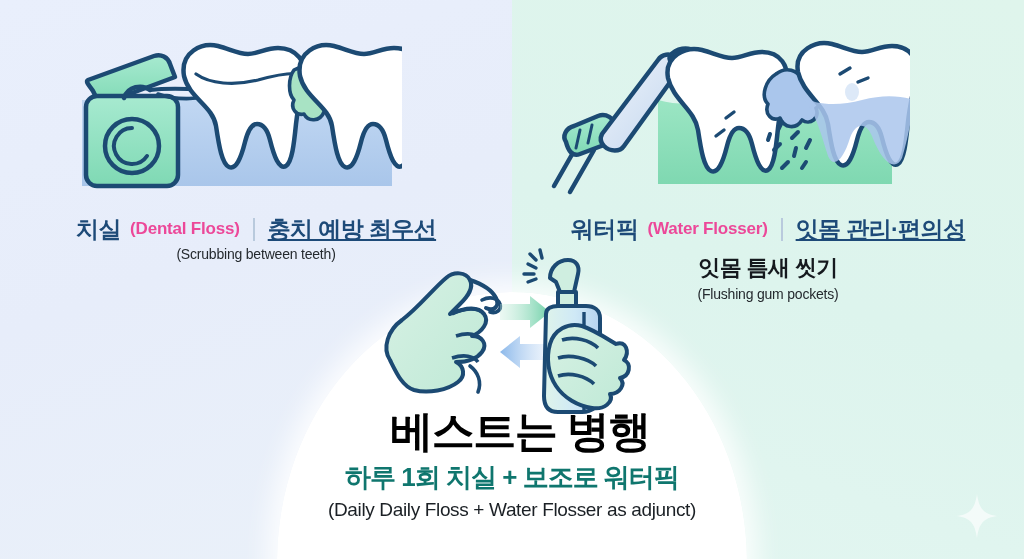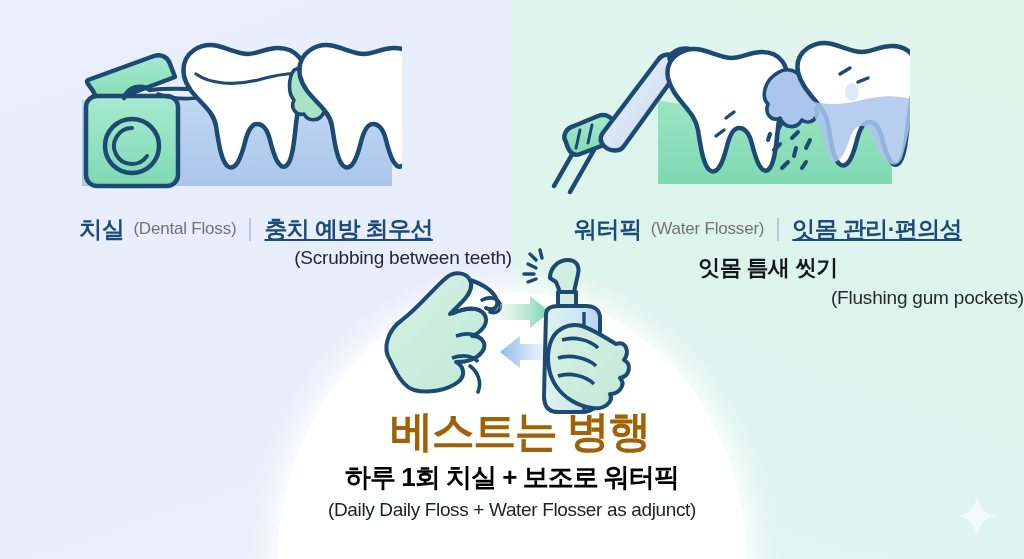--- a/index.html
+++ b/index.html
@@ -81,22 +81,22 @@
     line-height: 1.15;
   }
   .term-ko {
     font-size: 23px;
     font-weight: 700;
     color: #1d4a78;
     letter-spacing: -0.4px;
   }
   .term-en {
     font-size: 17px;
-    font-weight: 400;
-    color: #737373;
+    font-weight: 700;
+    color: #ec4899;
     letter-spacing: -0.2px;
   }
   .divider-pipe {
     display: inline-block;
     width: 2px;
     height: 23px;
     background: #b9cadd;
     margin: 0 4px;
   }
   .benefit-ko {
@@ -109,50 +109,49 @@
   .sub-ko {
     margin-top: 13px;
     font-size: 22px;
     font-weight: 700;
     color: #15191e;
     letter-spacing: -0.6px;
     line-height: 1.2;
   }
   .sub-en {
     margin-top: 4px;
-    font-size: 19px;
+    font-size: 14px;
     font-weight: 400;
     color: #24292e;
     letter-spacing: -0.2px;
     line-height: 1.25;
-    text-align: right;
   }
 
   
   #bottom-text {
     position: absolute;
     left: 0;
     top: 408px;
     width: 1024px;
     text-align: center;
   }
   #bottom-title {
     font-size: 43px;
     font-weight: 800;
-    color: #a16207;
+    color: #000000;
     letter-spacing: -1.5px;
     line-height: 1.08;
     text-shadow: 0 1px 1px rgba(255,255,255,0.9);
     padding-left: 16px;
   }
   #bottom-sub-ko {
     margin-top: 8px;
     font-size: 26px;
     font-weight: 700;
-    color: #000000;
+    color: #0f766e;
     letter-spacing: -1px;
     line-height: 1.2;
   }
   #bottom-sub-en {
     margin-top: 5px;
     font-size: 19px;
     font-weight: 400;
     color: #1b2025;
     letter-spacing: -0.35px;
     line-height: 1.2;

